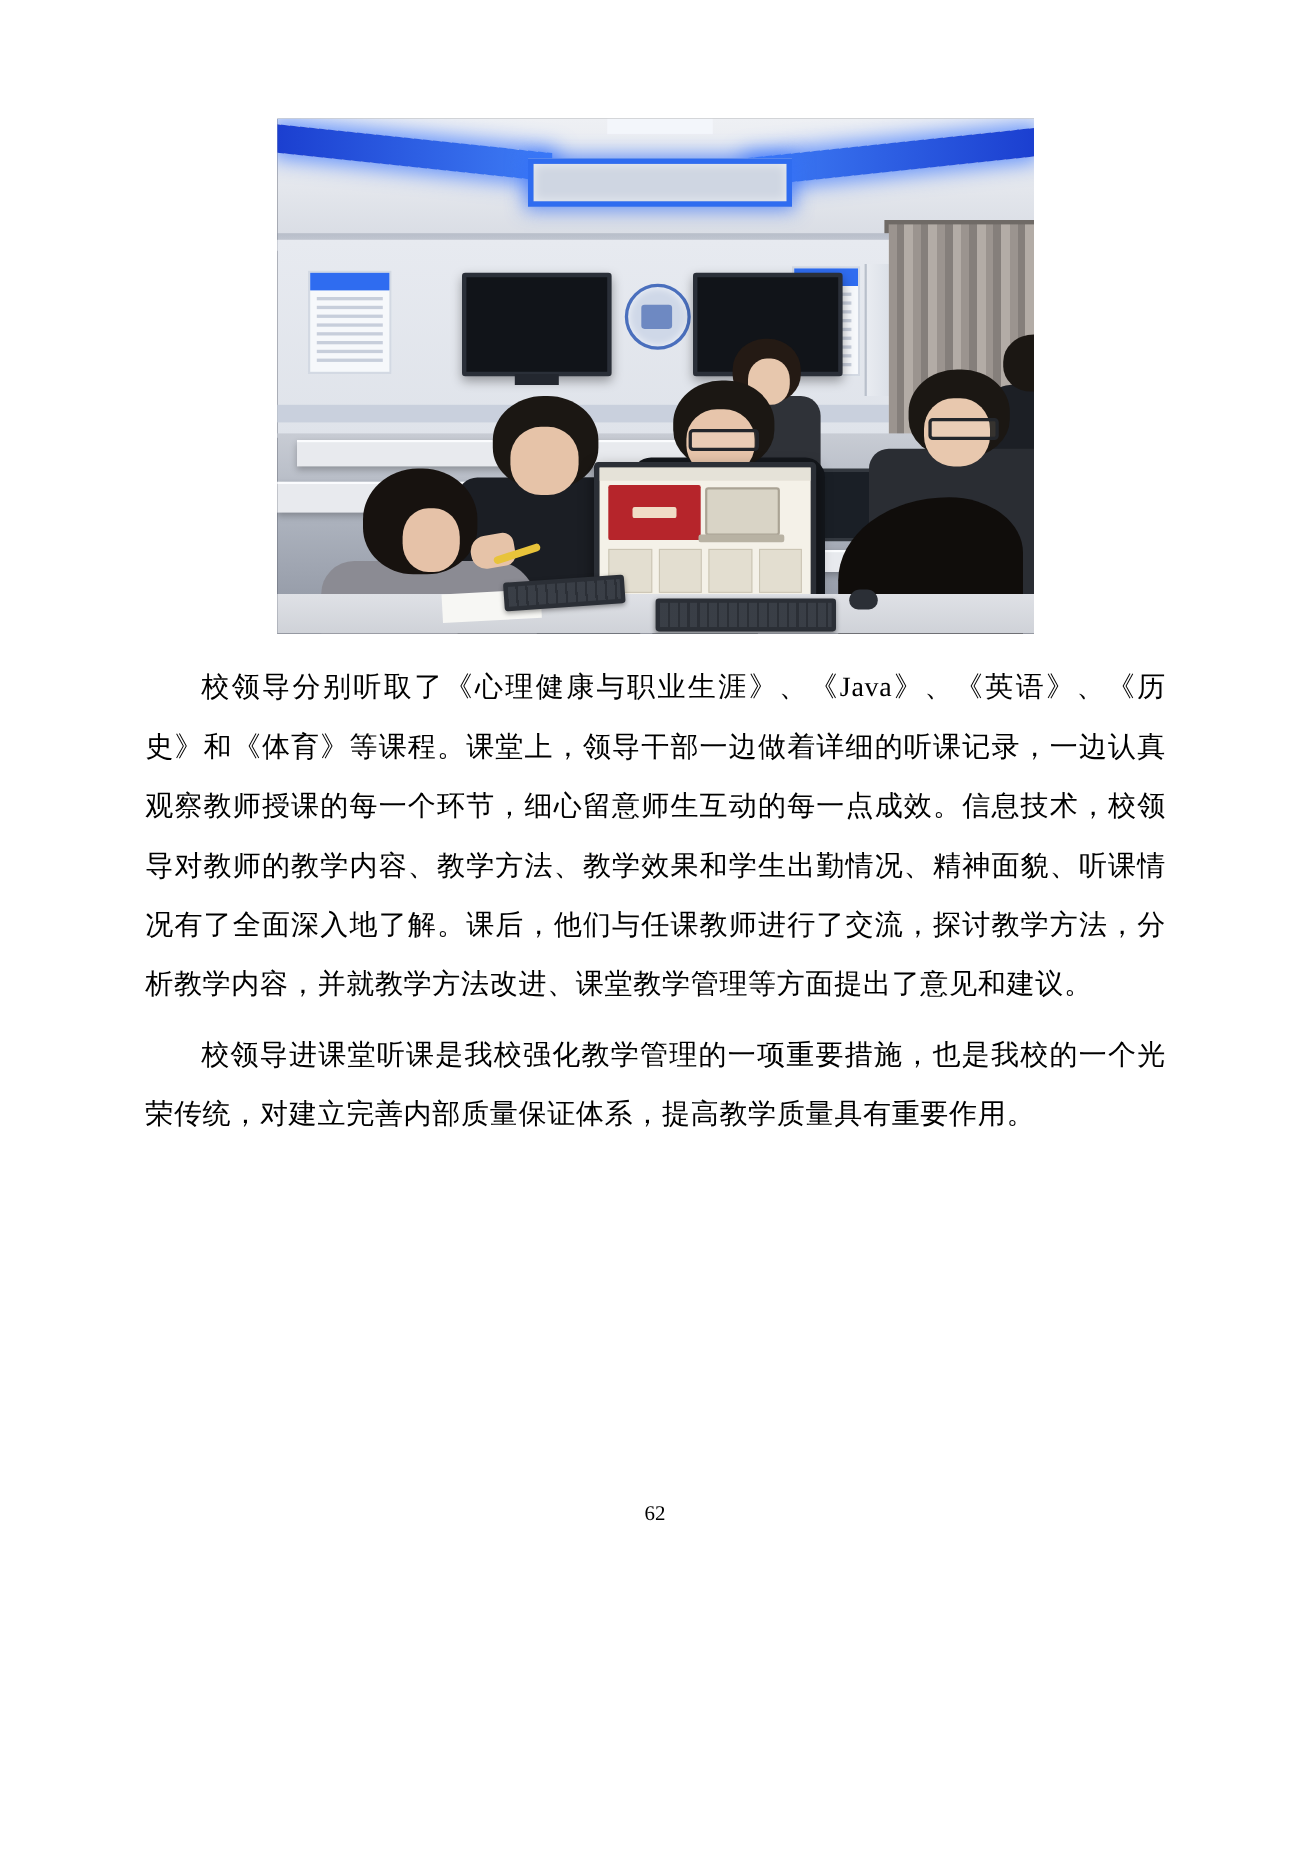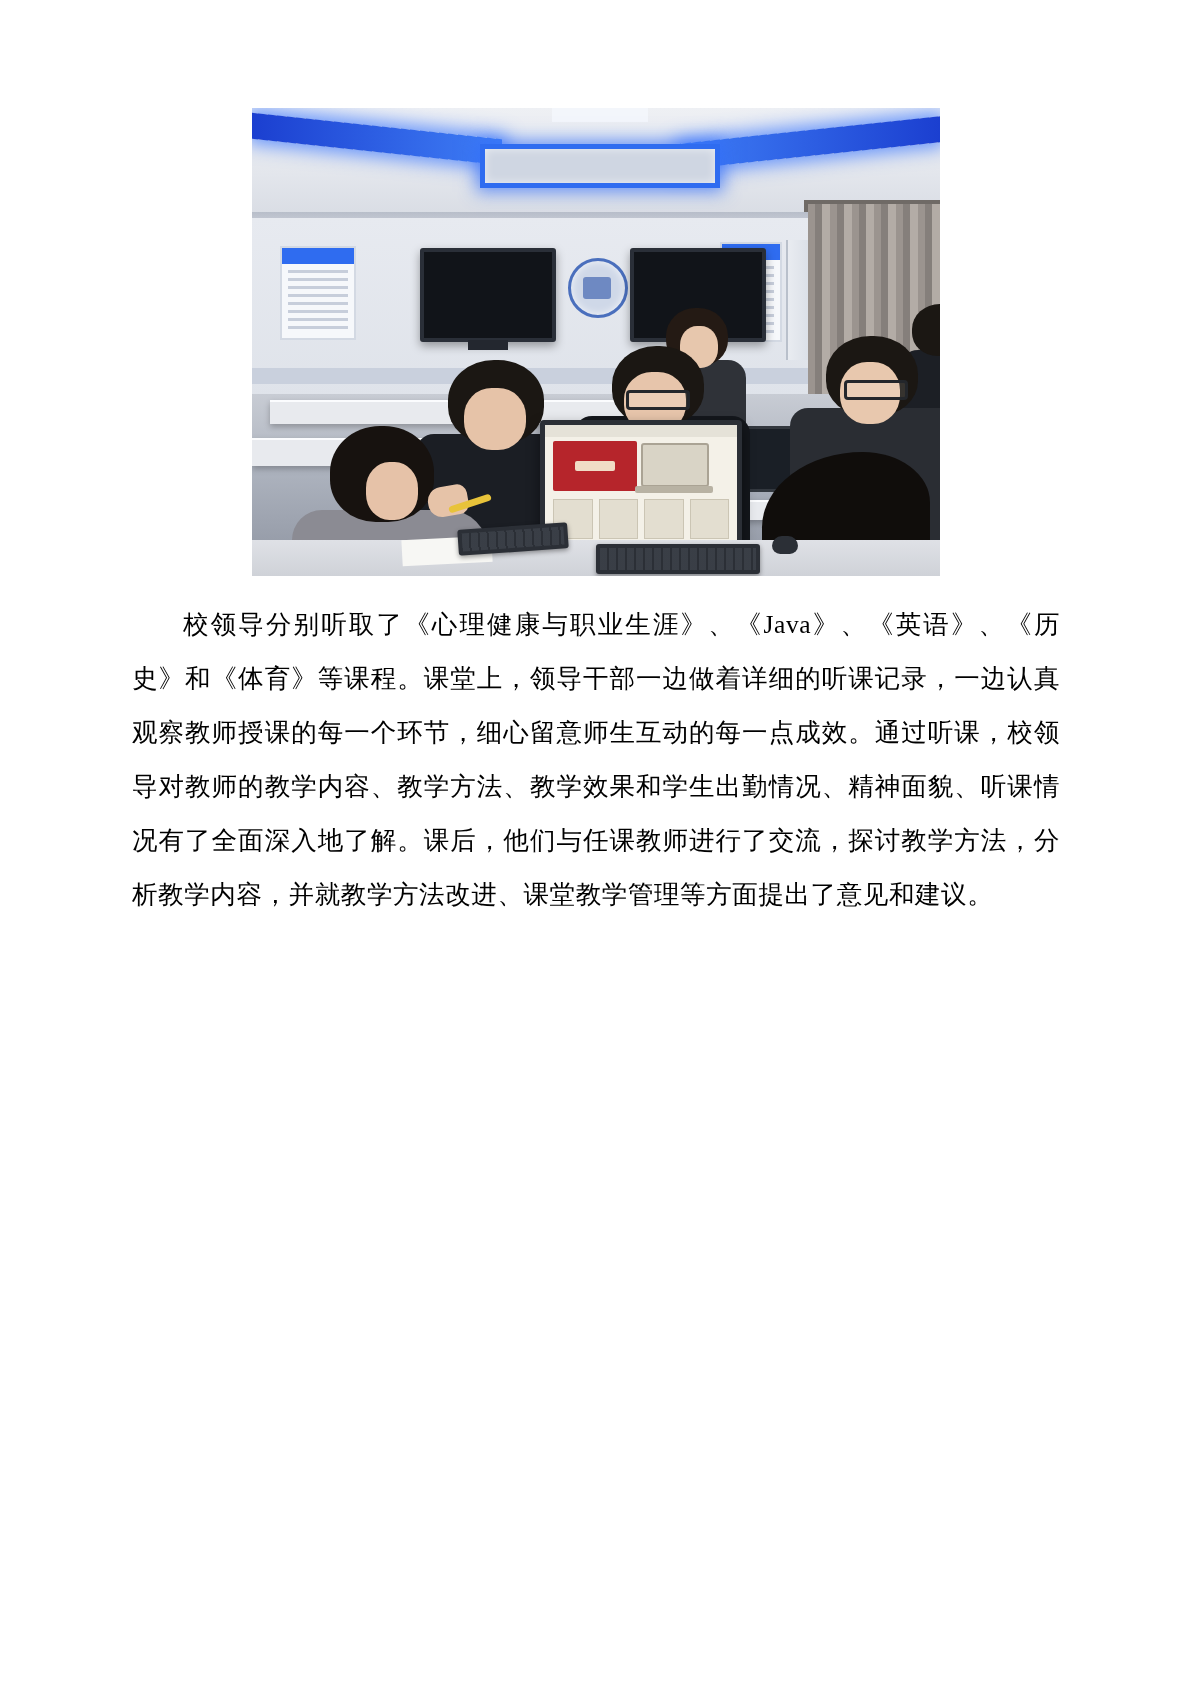--- a/index.html
+++ b/index.html
@@ -453,16 +453,18 @@
             <div class="kbd-keys"></div>
           </div>
         <div class="kbd k2">
             <div class="kbd-keys"></div>
           </div>
         <div class="mouse"></div>
       </div>
     </div>
 
 
-    <p class="para first">校领导分别听取了《心理健康与职业生涯》、《Java》、《英语》、《历史》和《体育》等课程。课堂上，领导干部一边做着详细的听课记录，一边认真观察教师授课的每一个环节，细心留意师生互动的每一点成效。通过听课，校领导对教师的教学内容、教学方法、教学效果和学生出勤情况、精神面貌、听课情况有了全面深入地了解。课后，他们与任课教师进行了交流，探讨教学方法，分析教学内容，并就教学方法改进、课堂教学管理等方面提出了意见和建议。</p>
+    <p class="para first">校领导分别听取了《心理健康与职业生涯》、《Java》、《英语》、《历史》和《体育》等课程。课堂上，领导干部一边做着详细的听课记录，一边认真观察教师授课的每一个环节，细心留意师生互动的每一点成效。信息技术，校领导对教师的教学内容、教学方法、教学效果和学生出勤情况、精神面貌、听课情况有了全面深入地了解。课后，他们与任课教师进行了交流，探讨教学方法，分析教学内容，并就教学方法改进、课堂教学管理等方面提出了意见和建议。</p>
+    <p class="para">校领导进课堂听课是我校强化教学管理的一项重要措施，也是我校的一个光荣传统，对建立完善内部质量保证体系，提高教学质量具有重要作用。</p>
   </div>
 
+  <div class="page-number">62</div>
 </div>
 
 </body></html>

